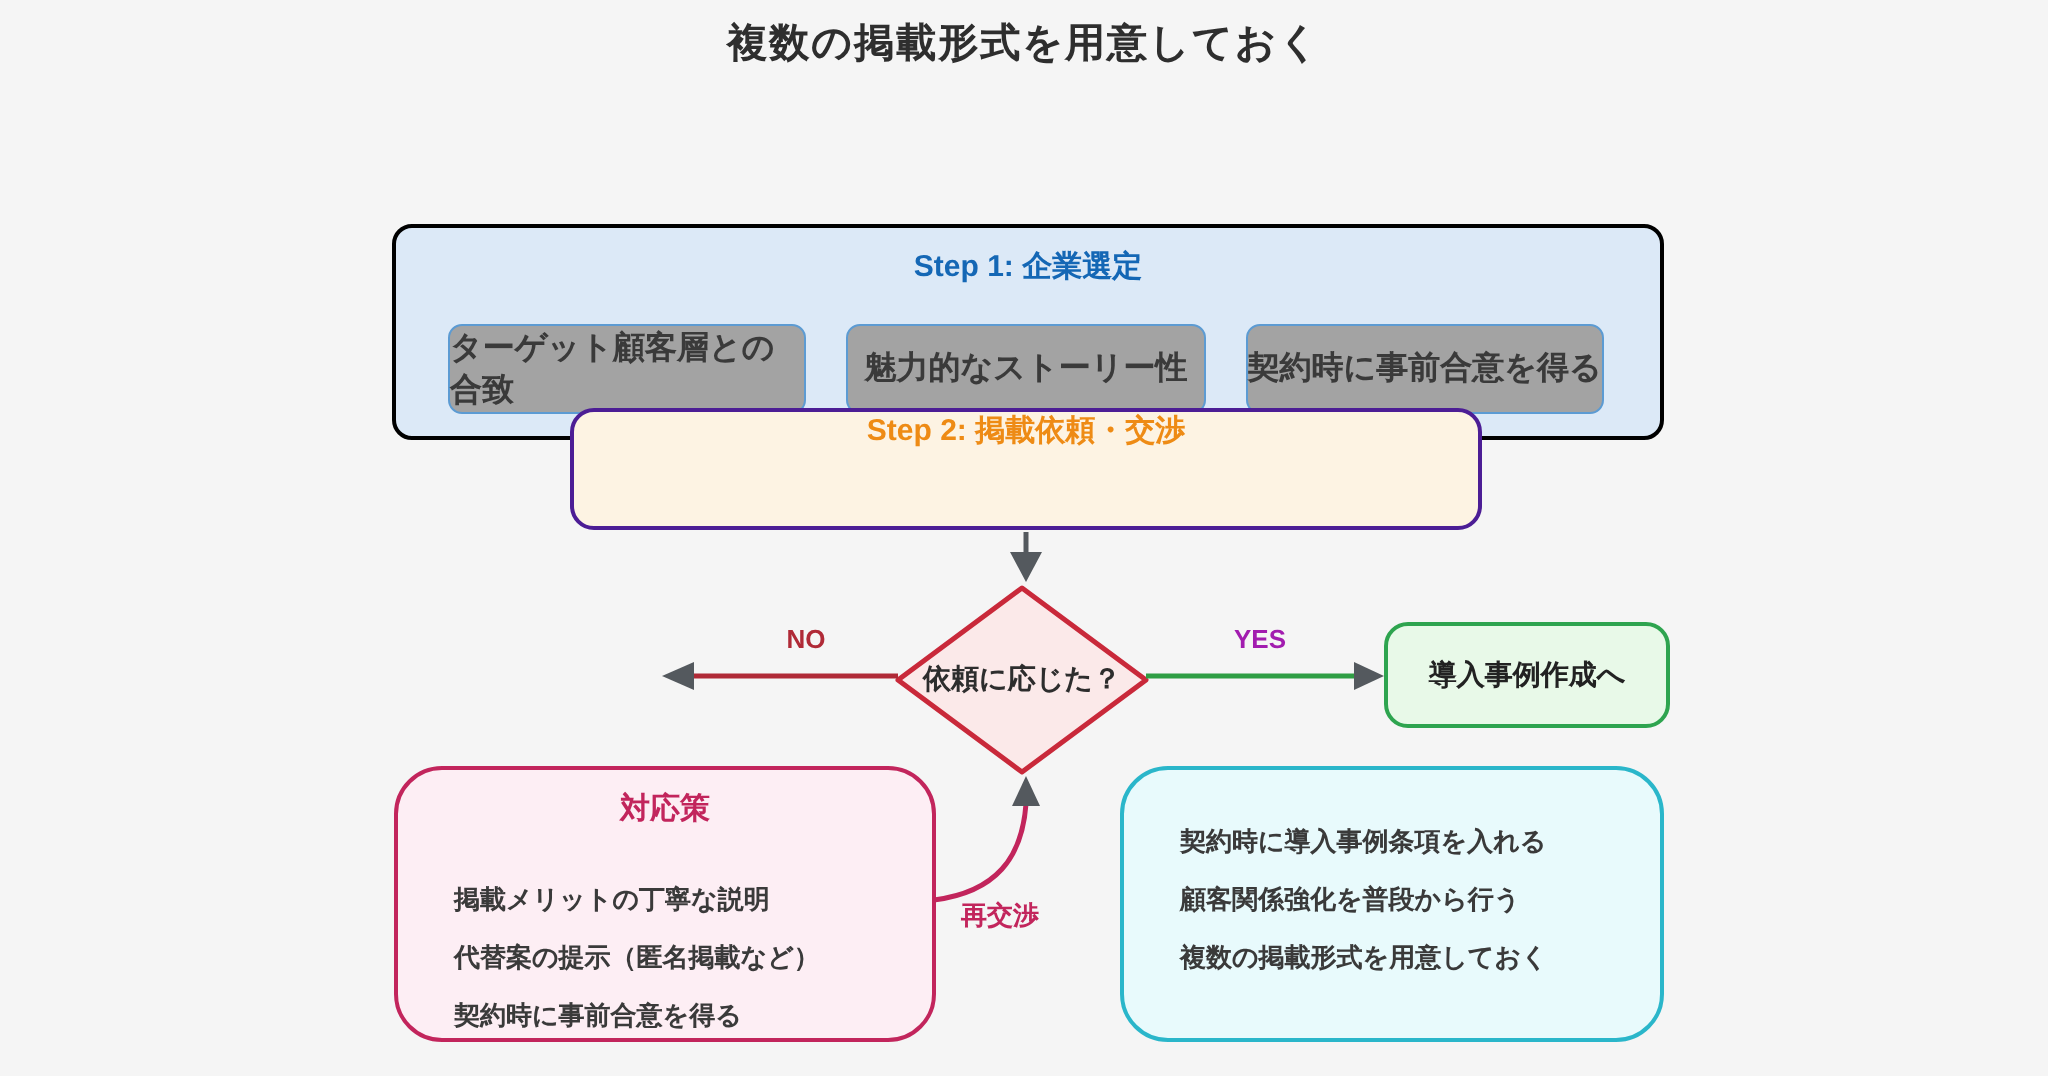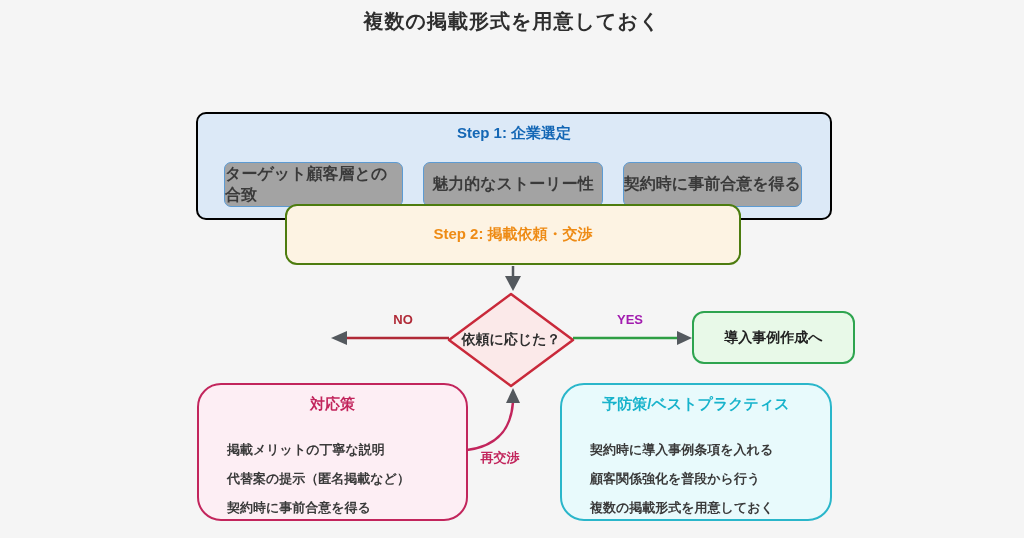--- a/index.html
+++ b/index.html
@@ -30,39 +30,39 @@
     position:absolute;left:26px;right:28px;top:48px;height:45px;
     display:flex;gap:20px;
   }
   .sub-box{
     flex:1;background:#a3a3a3;border:1.5px solid #5c9bd3;border-radius:7px;
     display:flex;align-items:center;justify-content:center;
     font-size:16px;font-weight:600;color:#3a3a3a;box-sizing:border-box;
   }
   #step2{
     left:285px;top:204px;width:456px;height:61px;
-    background:#fdf3e3;border:2px solid #4d7c0f;border-radius:12px;
-    display:flex;align-items:center;justify-content:center;
+    background:#fdf3e3;border:2px solid #4c1d95;border-radius:12px;
+    display:flex;justify-content:center;
   }
   #step2-title{font-size:15px;font-weight:bold;color:#ee8b15;}
   #decision-label{
     left:449px;top:294px;width:124px;height:92px;z-index:2;
     display:flex;align-items:center;justify-content:center;
     font-size:14px;font-weight:bold;color:#2d2d2d;
   }
   #no-label{
     left:380px;top:312px;width:46px;text-align:center;z-index:2;
     font-size:13px;font-weight:600;color:#b02a37;
   }
   #yes-label{
     left:617px;top:312px;width:46px;text-align:left;z-index:2;
     font-size:13px;font-weight:600;color:#a21caf;
   }
   #outcome{
-    left:692px;top:311px;width:163px;height:53px;
+    left:692px;top:311px;width:143px;height:53px;
     background:#e8f9e8;border:2.5px solid #2ea44f;border-radius:12px;
     display:flex;align-items:center;justify-content:center;
     font-size:14px;font-weight:bold;color:#222222;
   }
   .panel{
     top:383px;height:138px;border-radius:24px;
   }
   #counter-panel{
     left:197px;width:271px;
     background:#fdeef4;border:2px solid #c2255c;
@@ -149,19 +149,18 @@
   <div class="panel-items">
     <div class="panel-item">掲載メリットの丁寧な説明</div>
     <div class="panel-item">代替案の提示（匿名掲載など）</div>
     <div class="panel-item">契約時に事前合意を得る</div>
   </div>
 </div>
 
 <div id="renegotiation-label" class="abs">再交渉</div>
 
 <div id="prevention-panel" class="abs box panel">
-  <div id="prevention-title">予防策/ベストプラクティス</div>
   <div class="panel-items">
     <div class="panel-item">契約時に導入事例条項を入れる</div>
     <div class="panel-item">顧客関係強化を普段から行う</div>
     <div class="panel-item">複数の掲載形式を用意しておく</div>
   </div>
 </div>
 
 </body></html>

